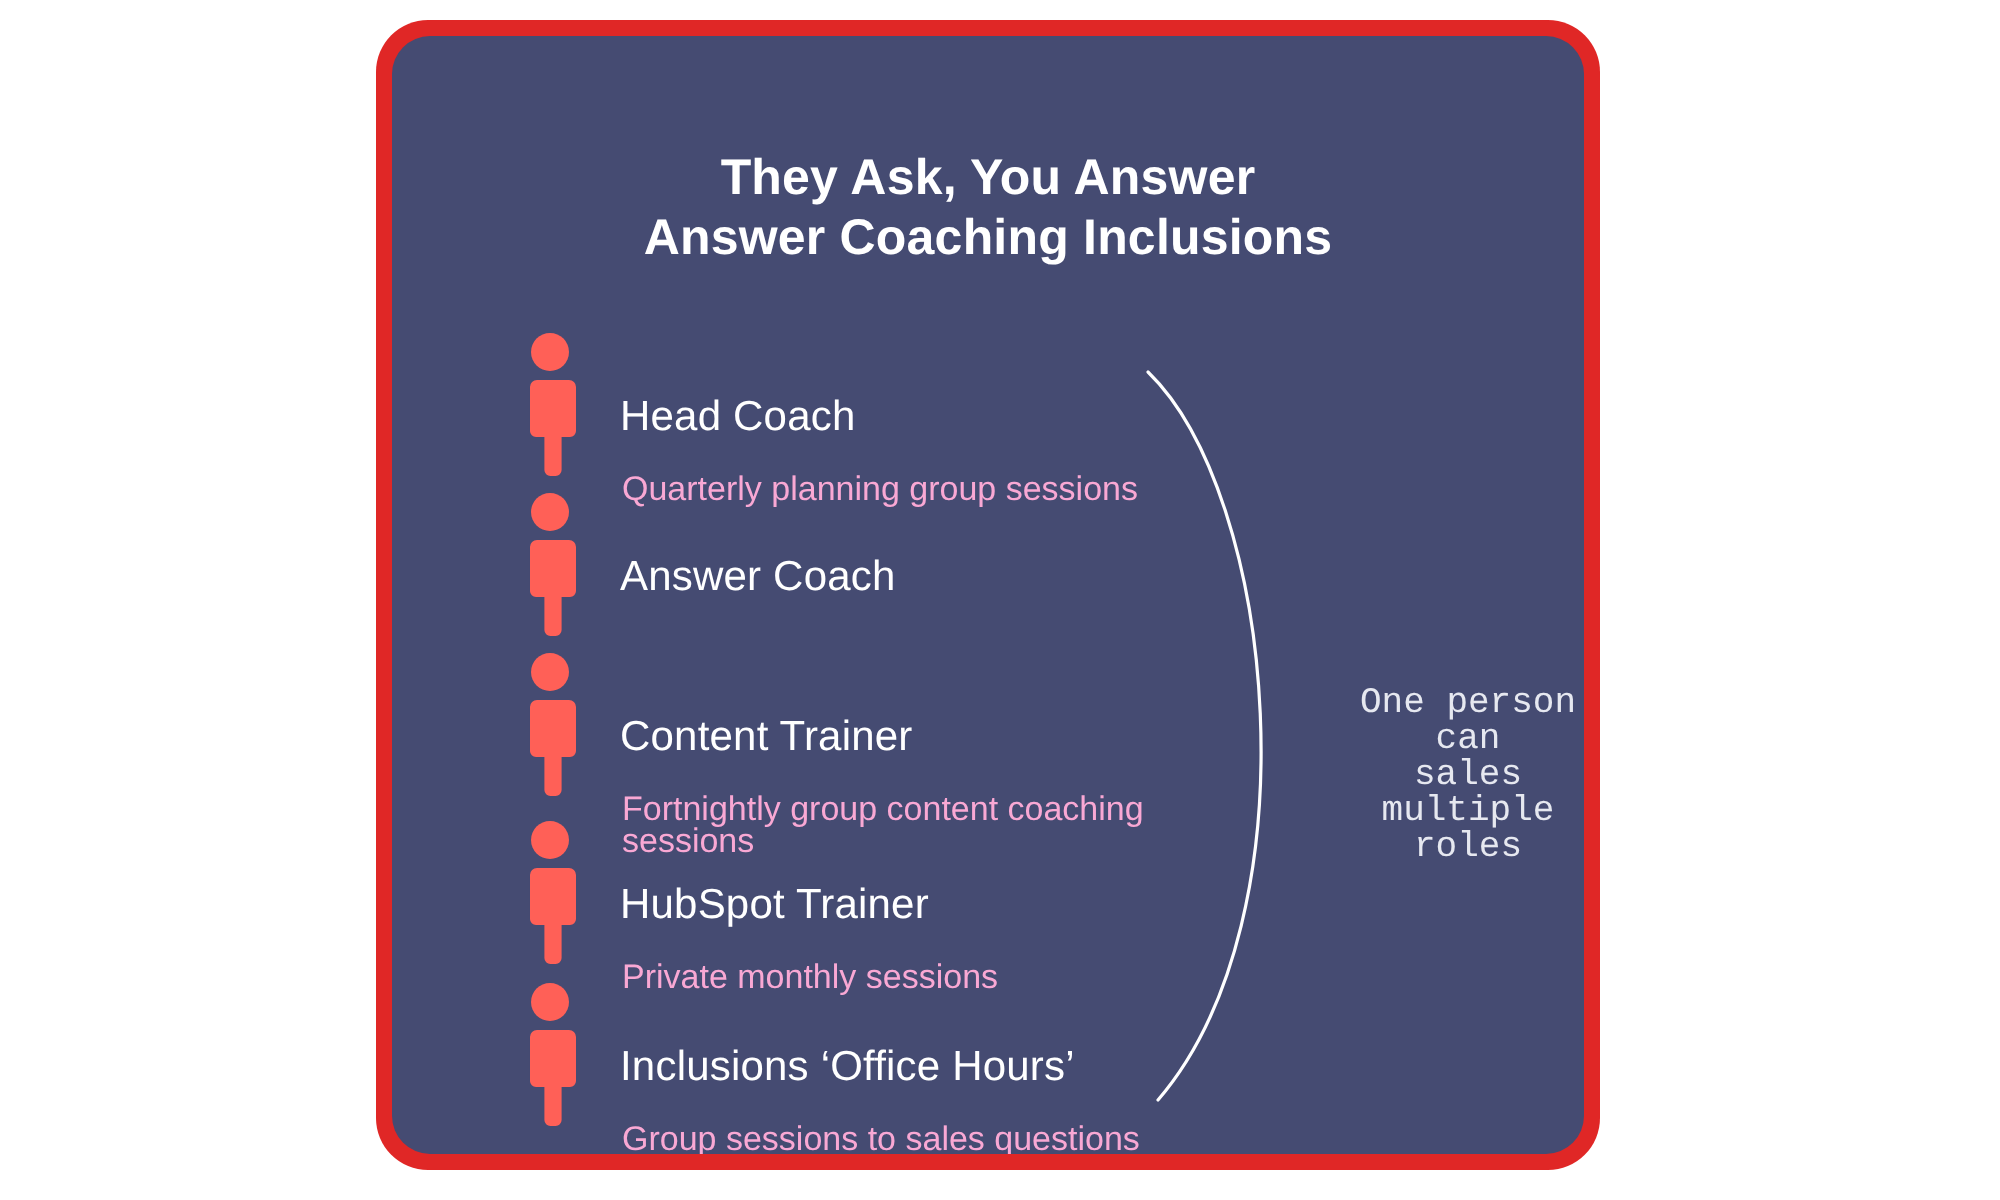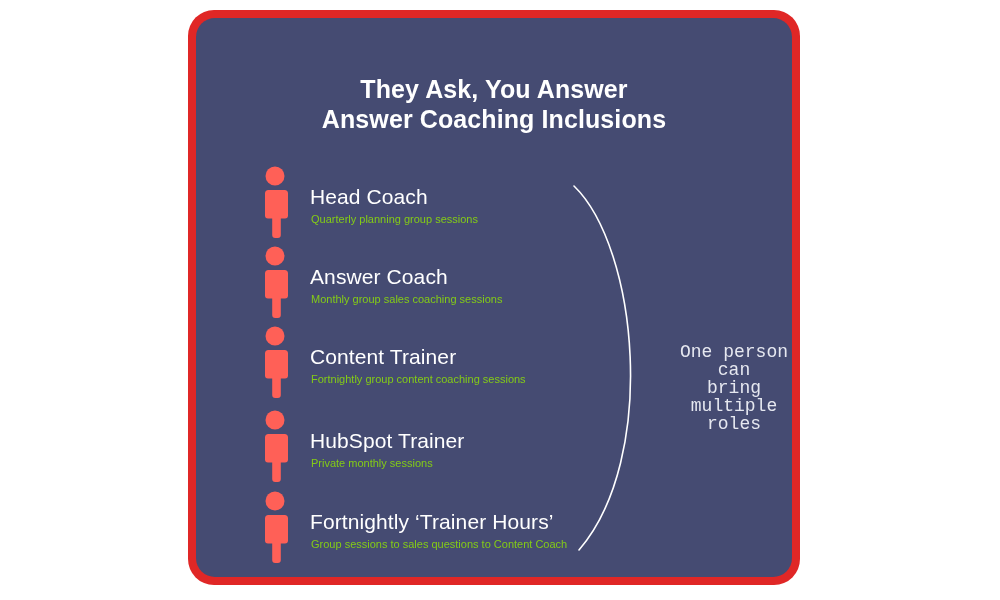--- a/index.html
+++ b/index.html
@@ -87,26 +87,27 @@
     top: 18px;
     width: 340px;
   }
   .row-title {
     color: #ffffff;
     font-size: 21px;
     line-height: 25px;
     font-weight: normal;
     letter-spacing: 0.1px;
     white-space: nowrap;
+    margin-top: 12px;
   }
   .row-sub {
-    color: #84cc16;
-    font-size: 11px;
+    color: #f9a8d4;
+    font-size: 17px;
     line-height: 16px;
-    margin-top: 2px;
+    margin-top: 16px;
     padding-left: 1px;
     max-width: 268px;
   }
 
   
   .brace {
     position: absolute;
     left: 370px;
     top: 160px;
     width: 110px;
@@ -158,21 +159,20 @@
 
         <div class="row" style="top:228px">
           <span class="person-icon">
             <svg width="26" height="72" viewBox="0 0 26 72" xmlns="http://www.w3.org/2000/svg">
               <circle cx="13" cy="10" r="9.5" fill="#ff6057"></circle>
               <path d="M3.5 24 h19 a3.5 3.5 0 0 1 3.5 3.5 v22 a3 3 0 0 1 -3 3 h-4.2 v16.5 a3 3 0 0 1 -3 3 h-2.6 a3 3 0 0 1 -3 -3 v-16.5 h-4.2 a3 3 0 0 1 -3 -3 v-22 a3.5 3.5 0 0 1 3.5 -3.5 z" fill="#ff6057"></path>
             </svg>
           </span>
           <div class="row-text">
             <div class="row-title">Answer Coach</div>
-            <div class="row-sub">Monthly group sales coaching sessions</div>
           </div>
         </div>
 
         <div class="row" style="top:392px">
           <span class="person-icon">
             <svg width="26" height="72" viewBox="0 0 26 72" xmlns="http://www.w3.org/2000/svg">
               <circle cx="13" cy="10" r="9.5" fill="#ff6057"></circle>
               <path d="M3.5 24 h19 a3.5 3.5 0 0 1 3.5 3.5 v22 a3 3 0 0 1 -3 3 h-4.2 v16.5 a3 3 0 0 1 -3 3 h-2.6 a3 3 0 0 1 -3 -3 v-16.5 h-4.2 a3 3 0 0 1 -3 -3 v-22 a3.5 3.5 0 0 1 3.5 -3.5 z" fill="#ff6057"></path>
             </svg>
           </span>
@@ -196,32 +196,32 @@
         </div>
 
         <div class="row" style="top:473px">
           <span class="person-icon">
             <svg width="26" height="72" viewBox="0 0 26 72" xmlns="http://www.w3.org/2000/svg">
               <circle cx="13" cy="10" r="9.5" fill="#ff6057"></circle>
               <path d="M3.5 24 h19 a3.5 3.5 0 0 1 3.5 3.5 v22 a3 3 0 0 1 -3 3 h-4.2 v16.5 a3 3 0 0 1 -3 3 h-2.6 a3 3 0 0 1 -3 -3 v-16.5 h-4.2 a3 3 0 0 1 -3 -3 v-22 a3.5 3.5 0 0 1 3.5 -3.5 z" fill="#ff6057"></path>
             </svg>
           </span>
           <div class="row-text">
-            <div class="row-title">Fortnightly ‘Trainer Hours’</div>
+            <div class="row-title">Inclusions ‘Office Hours’</div>
             <div class="row-sub">Group sessions to sales questions to Content Coach</div>
           </div>
         </div>
 
       </div>
 
       <svg class="brace" viewBox="0 0 110 380" xmlns="http://www.w3.org/2000/svg">
         <path d="M 8 8 C 72 70, 92 280, 13 372" fill="none" stroke="#ffffff" stroke-width="1.6" stroke-linecap="round"></path>
       </svg>
 
       <div class="annotation">
         <span>One person can</span>
-        <span>bring multiple roles</span>
+        <span>sales multiple roles</span>
       </div>
 
     </div>
   </div>
 
 </div>
 
 </body></html>

